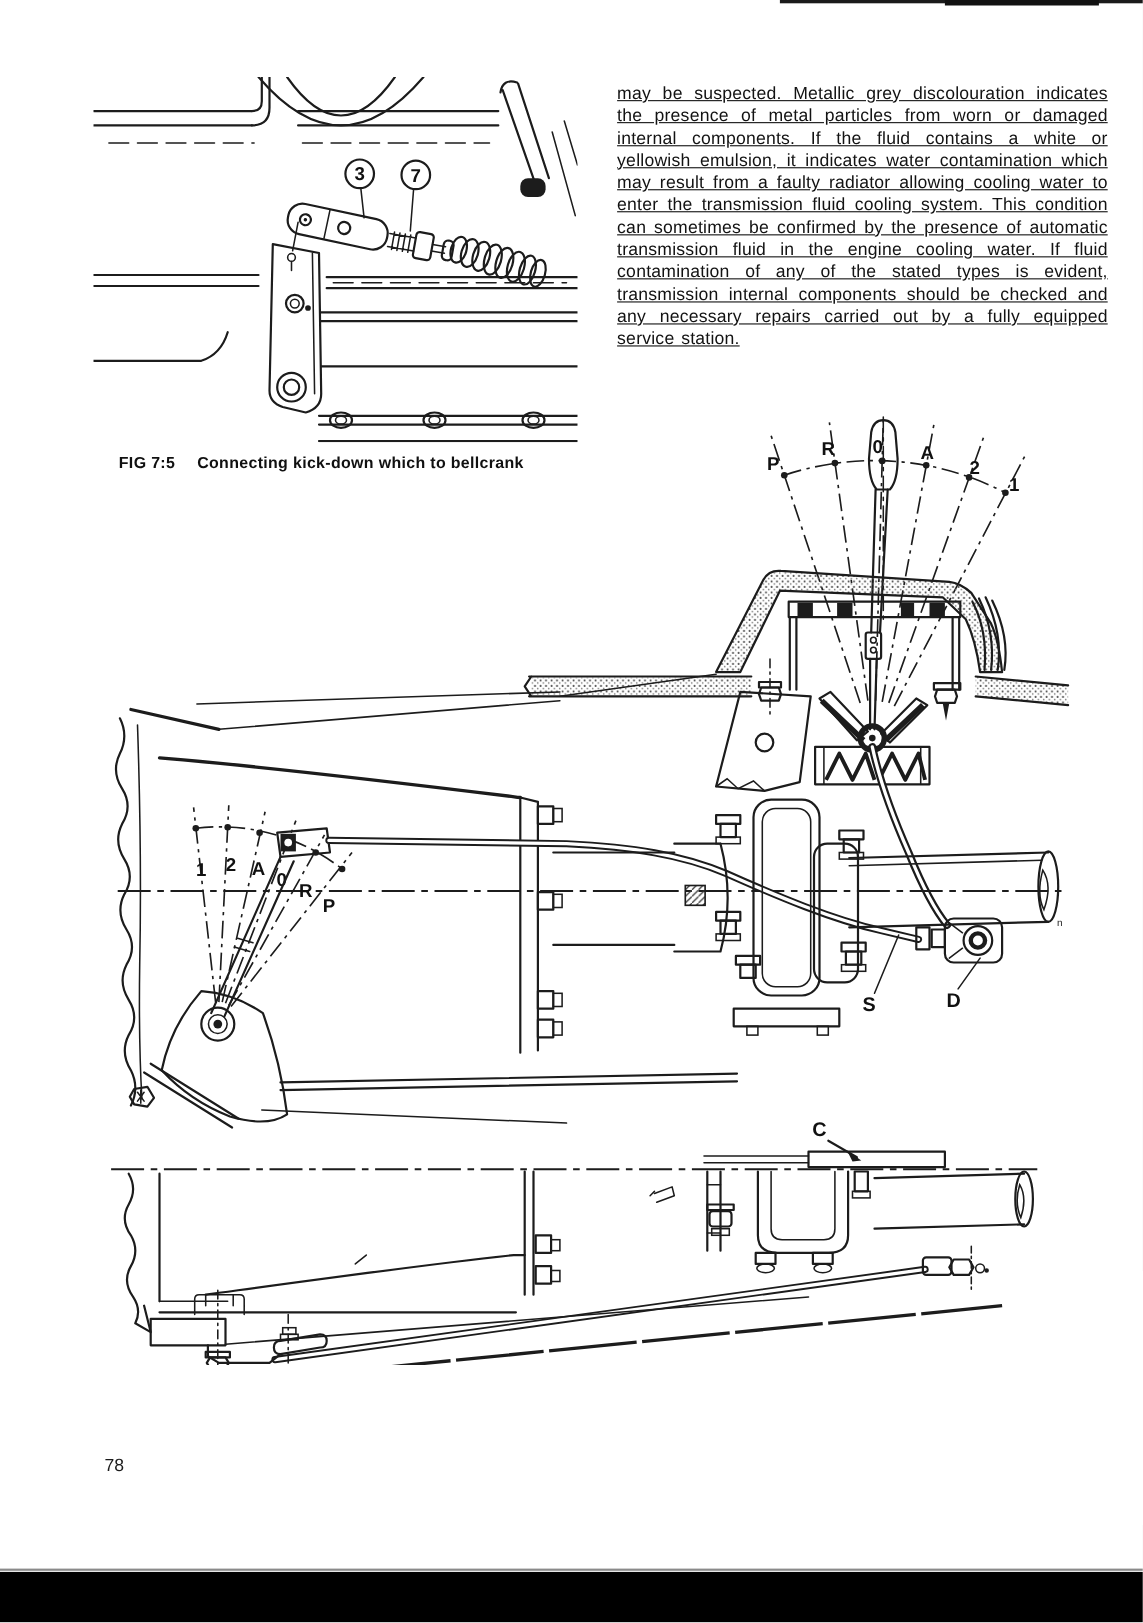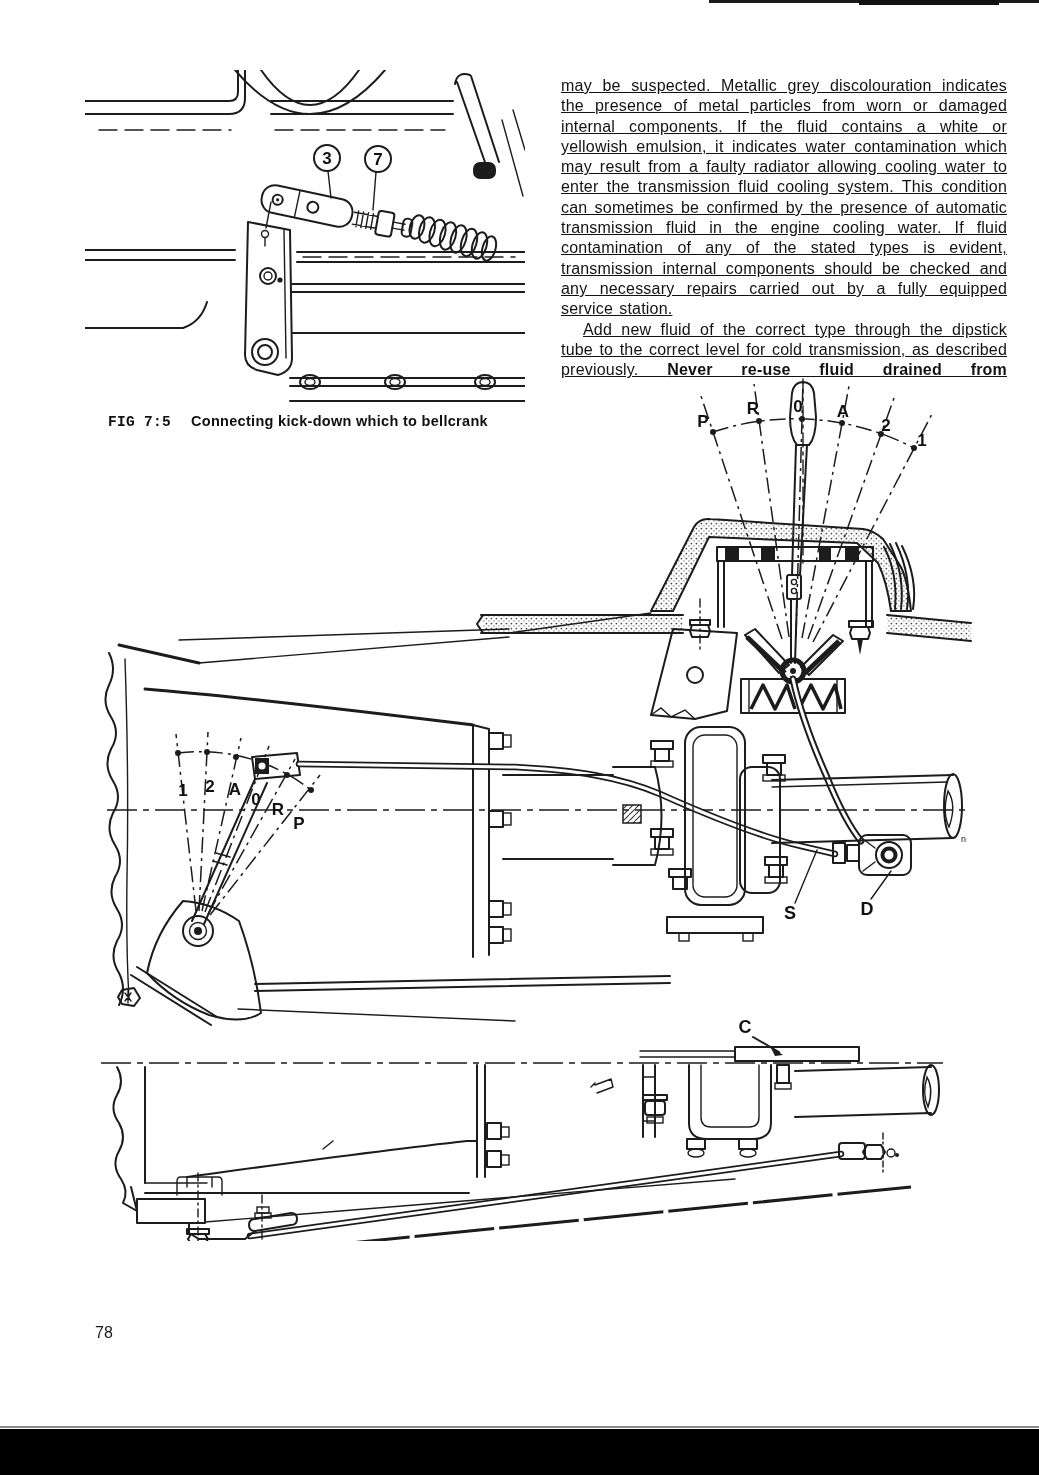--- a/index.html
+++ b/index.html
@@ -15,21 +15,21 @@
            font-size:16px;line-height:20.3px;text-align:justify;
            letter-spacing:0.2px;word-spacing:1.5px;color:#121212;text-decoration:underline;}
   .textcol p{margin:0;}
   .textcol p.indent{text-indent:22px;text-align-last:justify;}
   .bold{font-weight:bold;}
   
   .caption{position:absolute;font-size:14.5px;font-weight:bold;letter-spacing:0.3px;
            white-space:nowrap;color:#101010;}
   .cap75{left:108px;top:413px;}
   .cap76{left:310px;top:1253px;}
-  .caption .fig-label{margin-right:20px;font-family:Liberation Mono, monospace;}
+  .caption .fig-label{margin-right:20px;}
   .pagenum{position:absolute;left:95px;top:1324px;font-size:16px;color:#1a1a1a;}
   
   .fig{position:absolute;}
   .fig75{left:85px;top:70px;}
   .fig76{left:95px;top:377px;}
   svg{display:block;}
   svg *{vector-effect:none;}
   .ln{stroke:#1c1c1c;fill:none;stroke-width:2;stroke-linecap:round;stroke-linejoin:round;}
   .ln3{stroke:#1c1c1c;fill:none;stroke-width:3;stroke-linecap:round;}
   .thin{stroke:#1c1c1c;fill:none;stroke-width:1.4;stroke-linecap:round;}
@@ -131,21 +131,20 @@
         <ellipse class="thin" cx="400" cy="312" rx="5" ry="3.5"></ellipse>
     </g>
   </svg>
 
   <div class="caption cap75">
     <span class="fig-label">FIG 7:5</span><span>Connecting kick-down which to bellcrank</span>
   </div>
 
   <div class="textcol">
     <p>may be suspected. Metallic grey discolouration indicates the presence of metal particles from worn or damaged internal components. If the fluid contains a white or yellowish emulsion, it indicates water contamination which may result from a faulty radiator allowing cooling water to enter the transmission fluid cooling system. This condition can sometimes be confirmed by the presence of automatic transmission fluid in the engine cooling water. If fluid contamination of any of the stated types is evident, transmission internal components should be checked and any necessary repairs carried out by a fully equipped service station.</p>
-    <p class="indent"><span>Add new fluid of the correct type through the dipstick tube to the correct level for cold transmission, as described previously. </span><span class="bold">Never re-use fluid drained from</span></p>
   </div>
 
   <svg class="fig fig76" width="880" height="864" viewBox="0 0 880 864">
     <defs>
       <pattern id="dots" width="5" height="5" patternUnits="userSpaceOnUse">
         <circle cx="1.4" cy="1.6" r="0.9" fill="#4a4a4a"></circle>
         <circle cx="3.9" cy="3.9" r="0.7" fill="#6f6f6f"></circle>
       </pattern>
       <pattern id="hatch" width="6" height="6" patternUnits="userSpaceOnUse">
         <path d="M0,6 L6,0" stroke="#333" stroke-width="1.1"></path>

